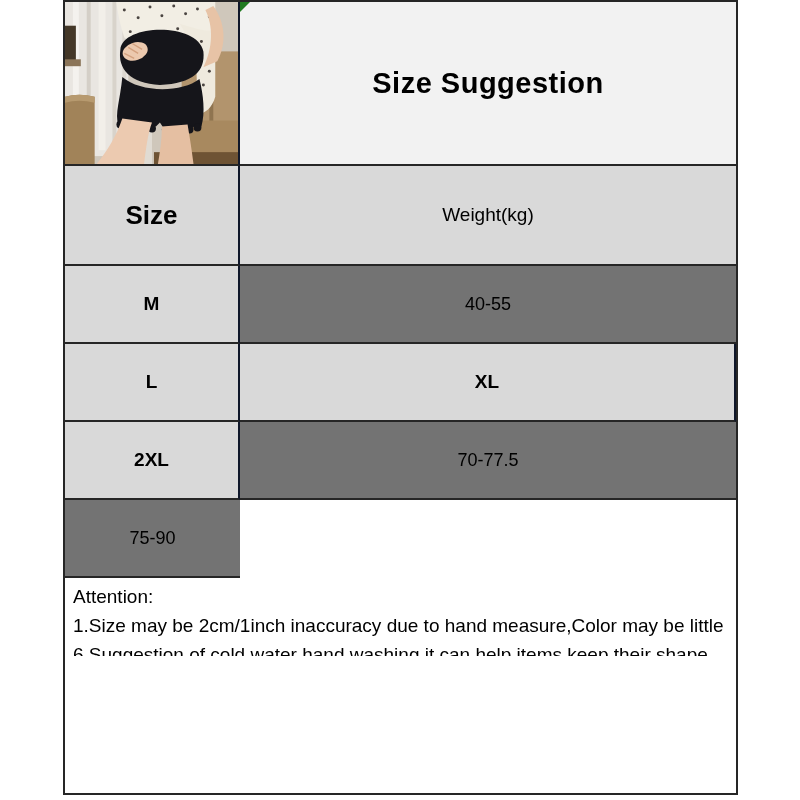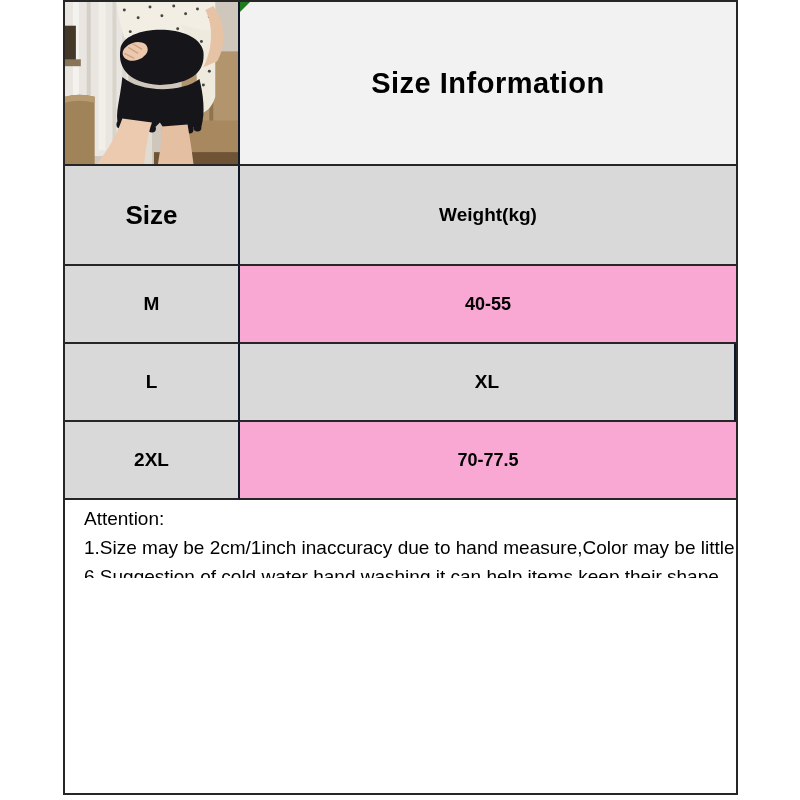--- a/index.html
+++ b/index.html
@@ -47,38 +47,38 @@
     position: absolute;
     top: 0; left: 0;
     width: 0; height: 0;
     border-top: 10px solid #1f7a1f;
     border-right: 10px solid transparent;
   }
   .col-header-cell {
     background: #d9d9d9;
   }
   .size-header-text { font-size: 26px; font-weight: bold; }
-  .weight-header-text { font-size: 19px; font-weight: bold; }
+  .weight-header-text { font-size: 19px; font-weight: normal; }
   .size-cell {
     background: #d9d9d9;
     font-size: 19px;
     font-weight: bold;
   }
   .weight-cell {
-    background: #f9a8d4;
+    background: #737373;
     font-size: 18px;
-    font-weight: bold;
+    font-weight: normal;
   }
   .attention-cell {
     grid-column: 1 / 3;
     border-right: none;
     border-bottom: none;
     background: #ffffff;
     display: block;
-    padding: 4px 6px 0 19px;
+    padding: 4px 6px 0 8px;
     font-size: 19px;
     line-height: 29px;
     overflow: hidden;
   }
   .attention-line { white-space: nowrap; }
 </style>
 </head>
 <body>
 
 <div class="size-table">
@@ -168,40 +168,41 @@
         <g>
           <path d="M58,118 C52,136 42,152 32,164 L80,164 C82,148 84,132 88,122 Z" fill="#eccab0"></path>
           <path d="M98,126 C98,140 96,152 94,164 L130,164 C128,148 126,136 124,124 Z" fill="#e5bfa2"></path>
         </g>
       </g>
     </svg>
   </div>
 
   <div class="cell last-col title-cell">
     <span class="corner-marker"></span>
-    <span class="title-text">Size Information</span>
+    <span class="title-text">Size Suggestion</span>
   </div>
 
   <div class="cell col-header-cell">
     <span class="size-header-text">Size</span>
   </div>
   <div class="cell last-col col-header-cell">
     <span class="weight-header-text">Weight(kg)</span>
   </div>
 
   <div class="cell size-cell">M</div>
   <div class="cell last-col weight-cell">40-55</div>
 
   <div class="cell size-cell">L</div>
 
   <div class="cell size-cell">XL</div>
 
   <div class="cell size-cell">2XL</div>
   <div class="cell last-col weight-cell">70-77.5</div>
 
+  <div class="cell last-col weight-cell">75-90</div>
 
   <div class="cell attention-cell">
     <div class="attention-line">Attention:</div>
     <div class="attention-line">1.Size may be 2cm/1inch inaccuracy due to hand measure,Color may be little</div>
     <div class="attention-line">6.Suggestion of cold water hand washing,it can help items keep their shape.</div>
   </div>
 
 </div>
 
 </body></html>

